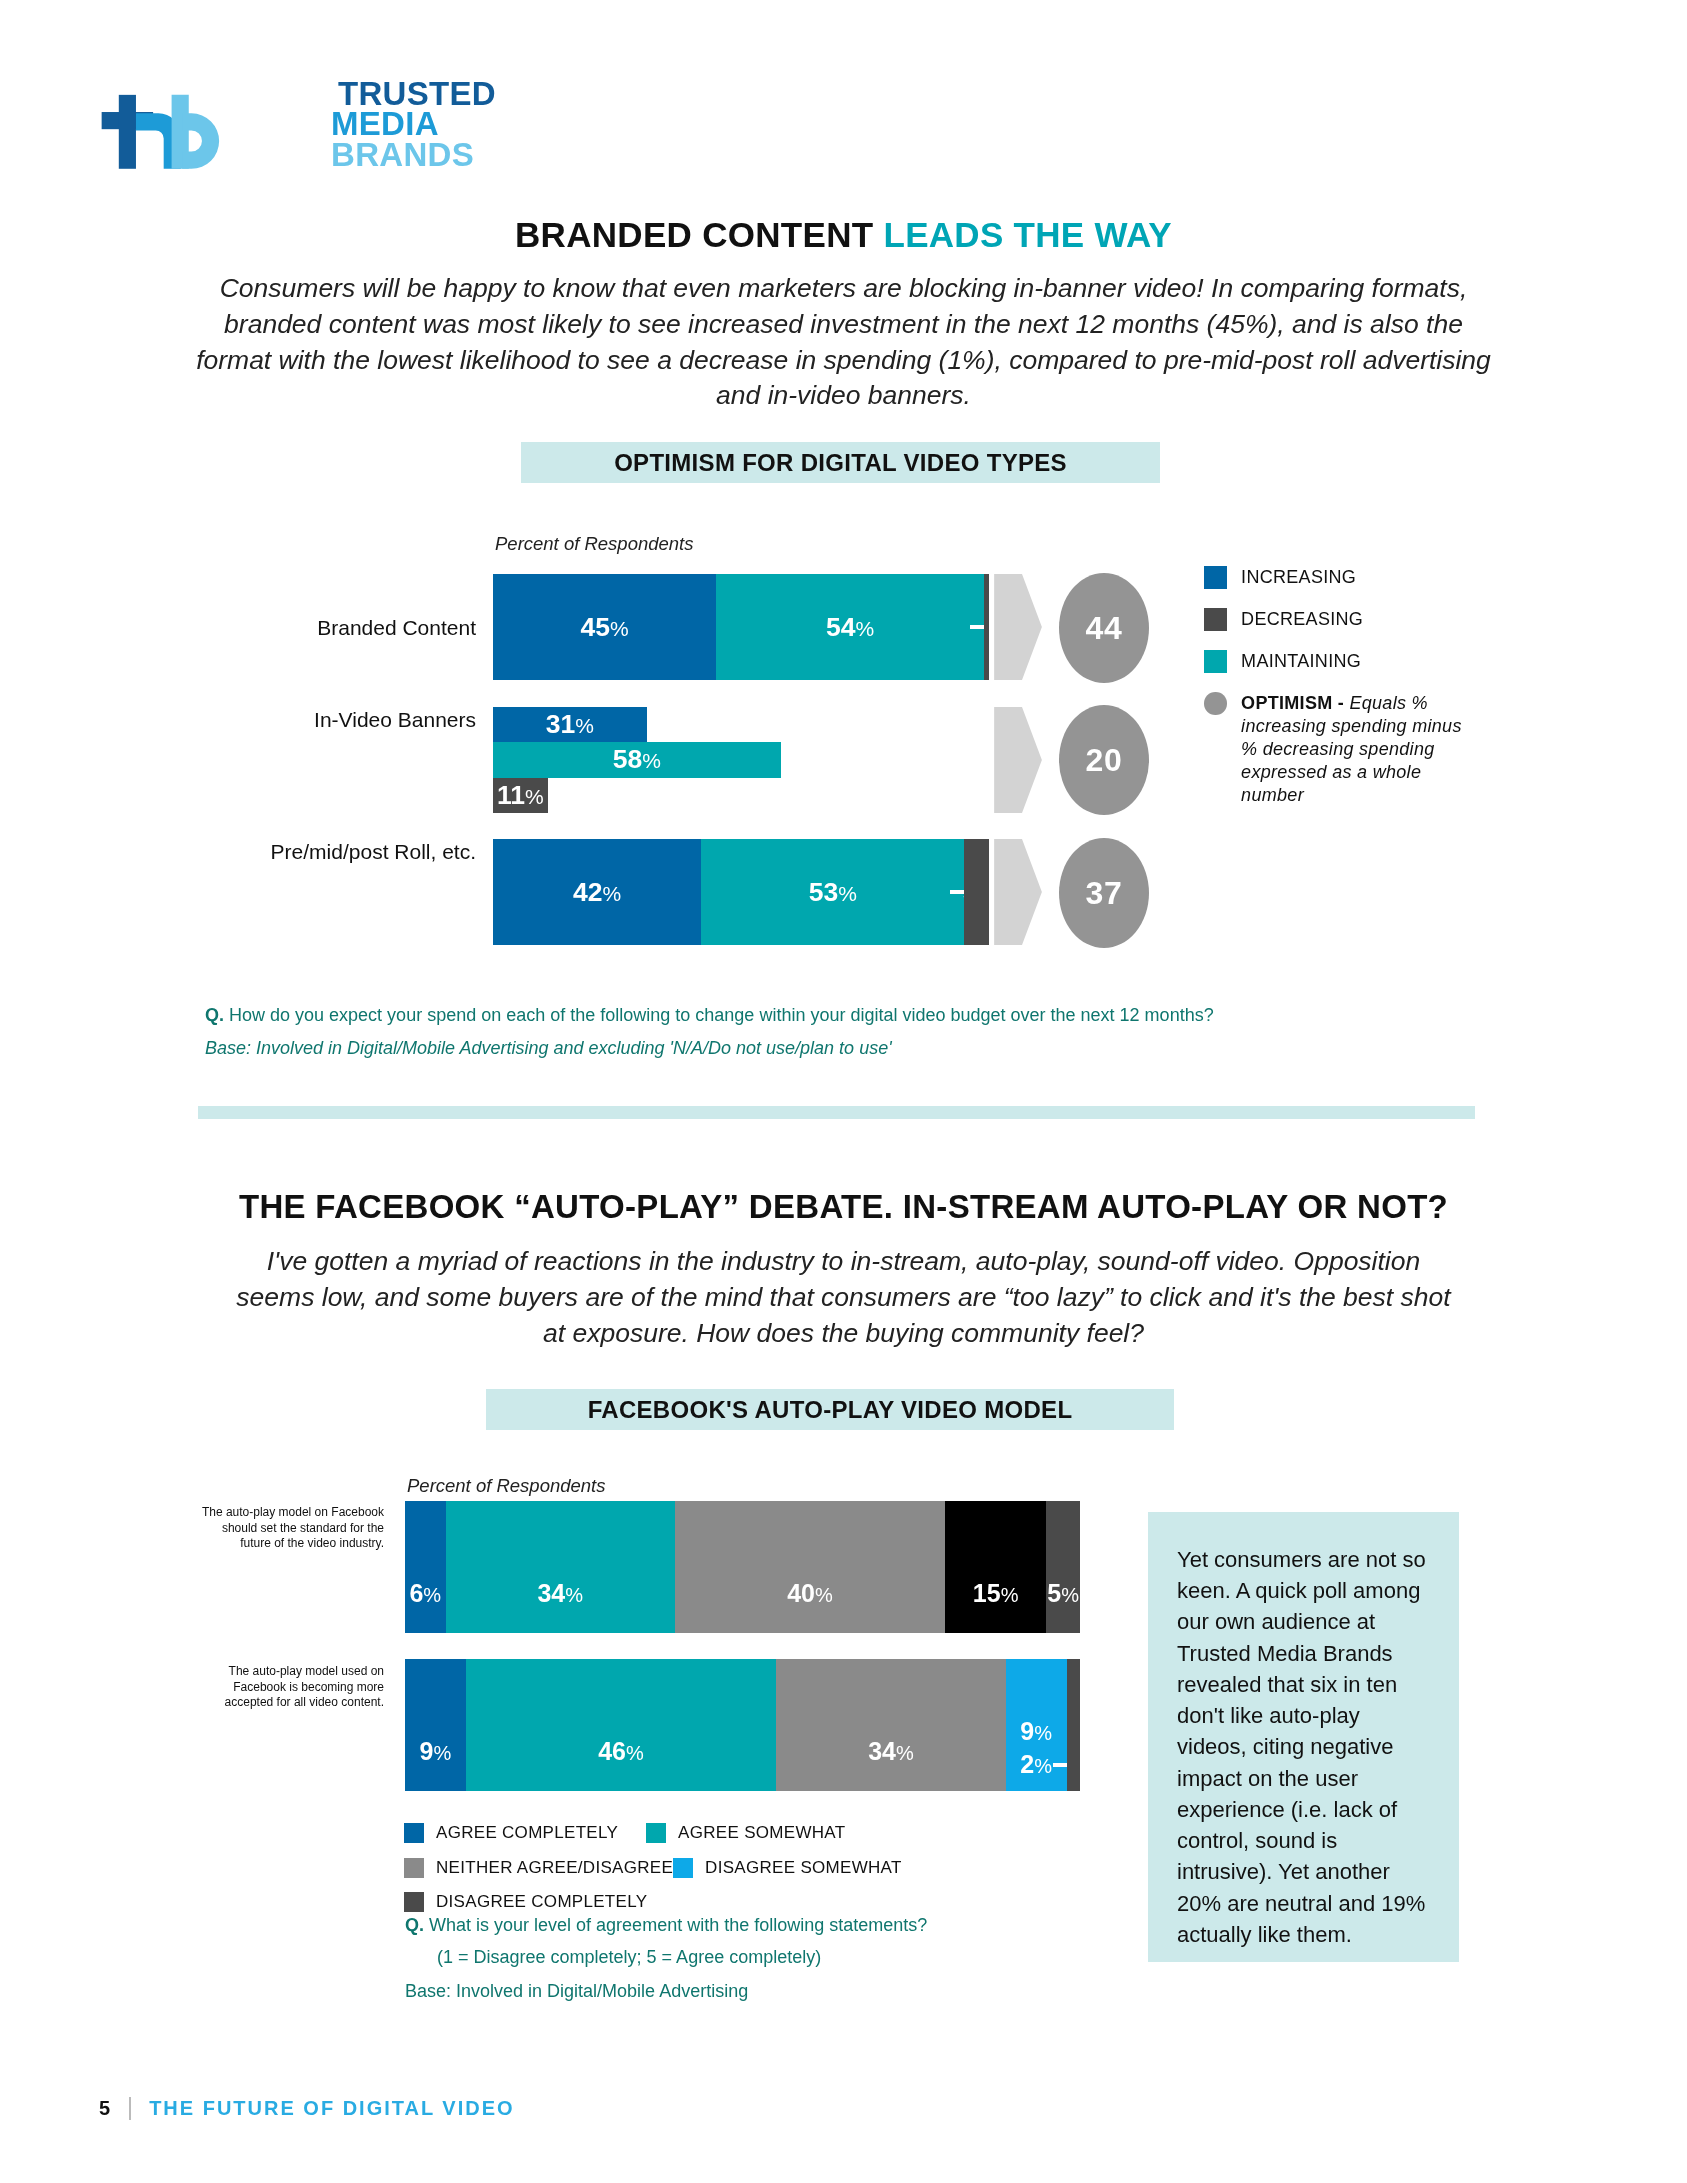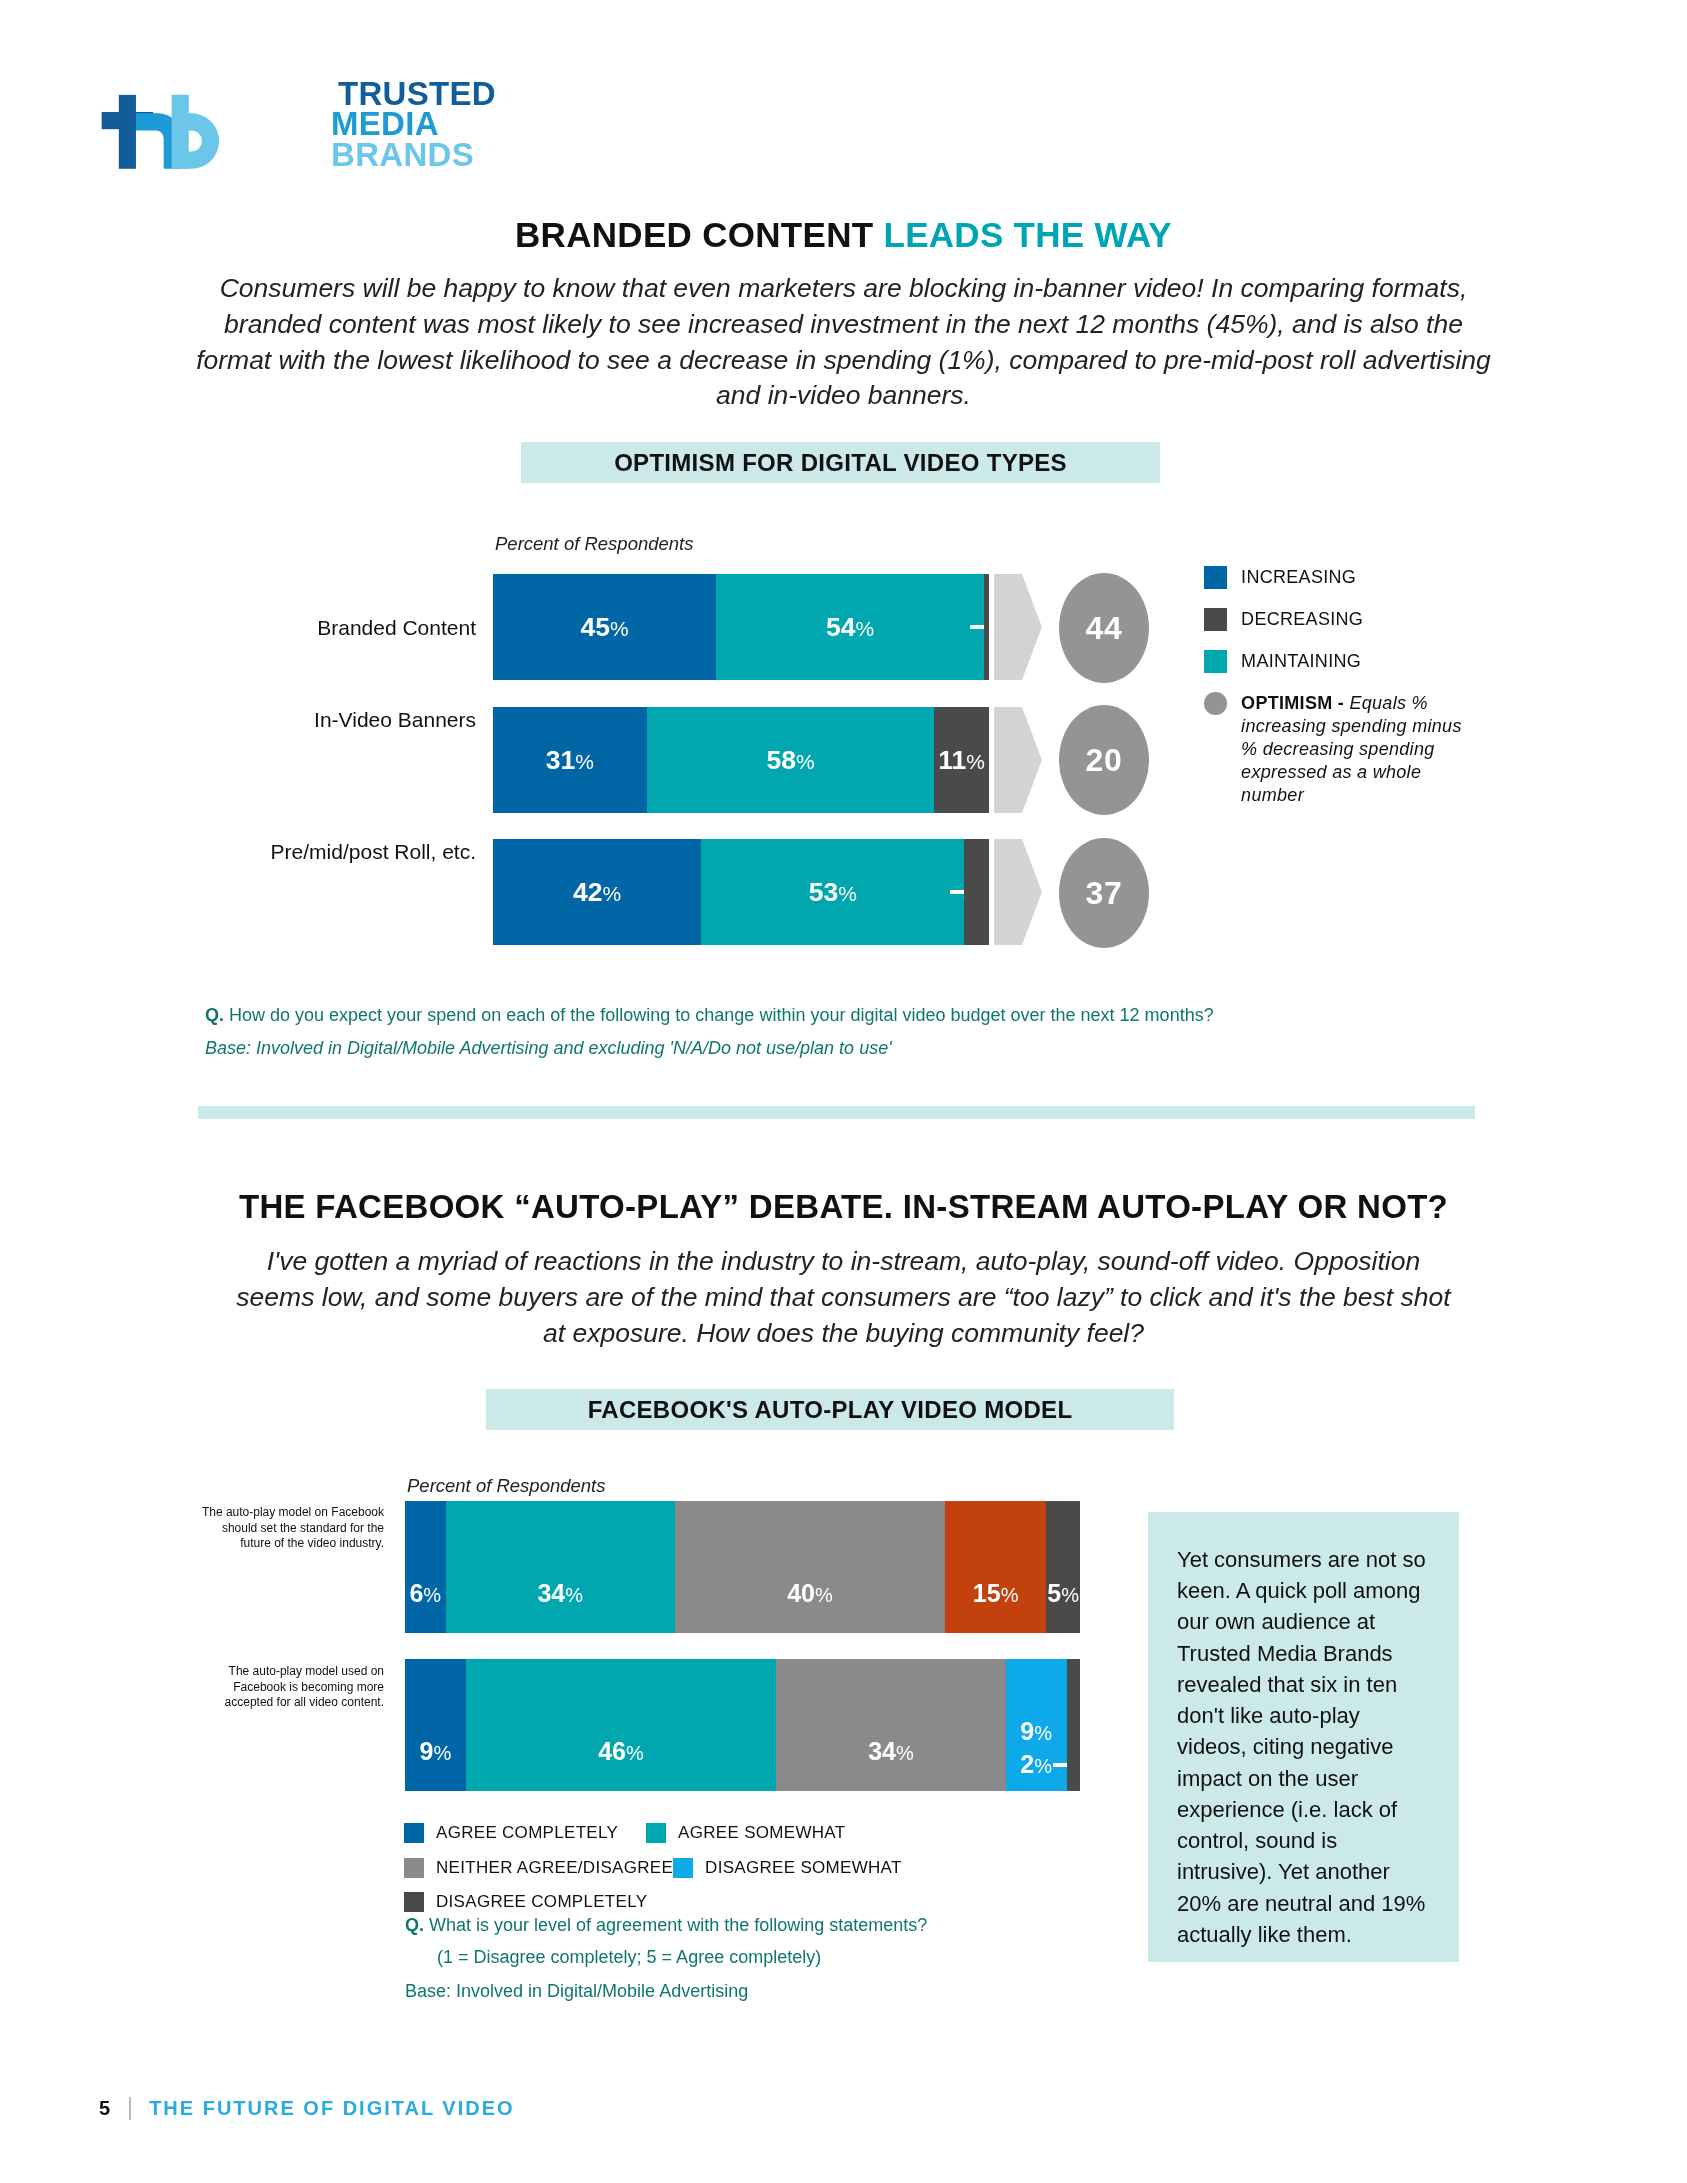--- a/index.html
+++ b/index.html
@@ -145,21 +145,21 @@
     <div class="seg" style="width:1%;background:#4A4A4A;"></div>
   </div>
   <svg class="arrow" style="left:994px;top:574px;" viewBox="0 0 72 160">
     <path d="M0 0 H42 L72 80 L42 160 H0 Z" fill="#D3D3D3"></path>
   </svg>
   <div class="circle" style="left:1059px;top:573px;">
     <span>44</span>
   </div>
 
   <div class="cat-label" style="left:165px;top:707px;width:311px;">In-Video Banners</div>
-  <div class="bar" style="left:493px;top:707px;width:496px;">
+  <div class="bar" style="left:493px;top:707px;width:496px;flex-direction:column;">
     <div class="seg" style="width:31%;background:#0066A6;">
       <span>31<span class="pc">%</span></span>
     </div>
     <div class="seg" style="width:58%;background:#00A7AE;">
       <span>58<span class="pc">%</span></span>
     </div>
     <div class="seg" style="width:11%;background:#4A4A4A;">
       <span>11<span class="pc">%</span></span>
     </div>
   </div>
@@ -228,21 +228,21 @@
   <div class="bar2" style="left:405px;top:1501px;width:675px;">
     <div class="seg2" style="width:6%;background:#0066A6;">
       <span>6<span class="pc">%</span></span>
     </div>
     <div class="seg2" style="width:34%;background:#00A7AE;">
       <span>34<span class="pc">%</span></span>
     </div>
     <div class="seg2" style="width:40%;background:#8A8A8A;">
       <span>40<span class="pc">%</span></span>
     </div>
-    <div class="seg2" style="width:15%;background:#c2410c;">
+    <div class="seg2" style="width:15%;background:#000000;">
       <span>15<span class="pc">%</span></span>
     </div>
     <div class="seg2" style="width:5%;background:#4A4A4A;">
       <span>5<span class="pc">%</span></span>
     </div>
   </div>
 
   <div class="cat2" style="left:192px;top:1664px;width:192px;">The auto-play model used on Facebook is becoming more accepted for all video content.</div>
   <div class="bar2" style="left:405px;top:1659px;width:675px;">
     <div class="seg2" style="width:9%;background:#0066A6;">

